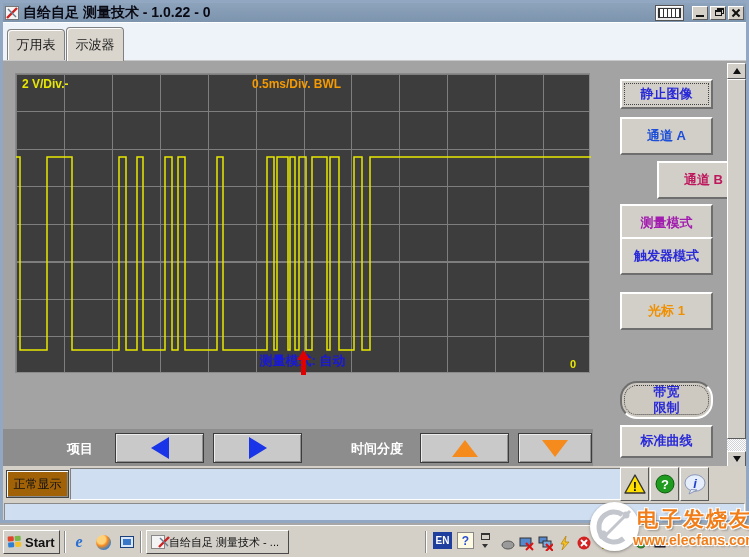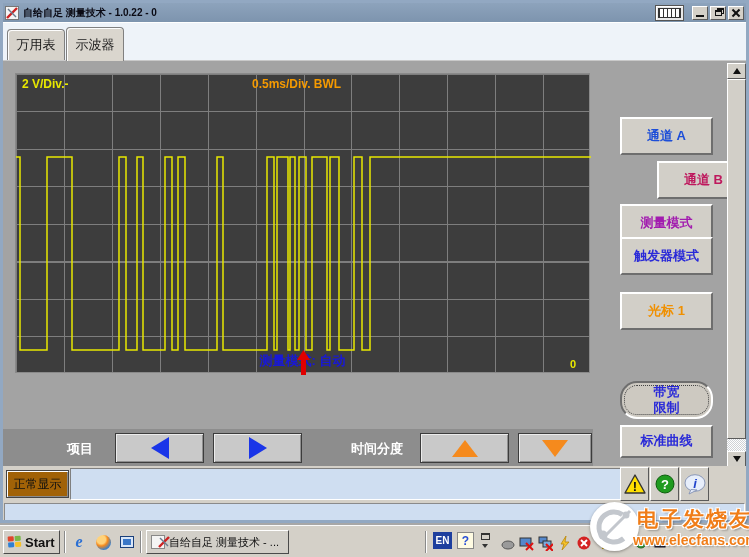--- a/index.html
+++ b/index.html
@@ -7,21 +7,21 @@
     font-family:"Liberation Sans",sans-serif;background:#d4d0c8;}
   .screen *{box-sizing:border-box;position:absolute;}
 
   
   .win-border{left:0;top:0;width:749px;height:523px;border:3px solid #92a8c2;pointer-events:none;z-index:5;}
   .titlebar{left:3px;top:3px;width:743px;height:19px;
     background:linear-gradient(to bottom,#8da3bc,#7d94ae);display:flex;align-items:center;padding:0 2px;z-index:6;}
   .titlebar>*{position:static;}
   .app-icon{width:14px;height:14px;background:#f4f4f4;border:1px solid #777;margin-right:4px;flex:none;}
   .app-icon svg{display:block;}
-  .title-text{font-size:10px;font-weight:bold;color:#0a0a14;white-space:nowrap;flex:1;}
+  .title-text{font-size:14px;font-weight:bold;color:#0a0a14;white-space:nowrap;flex:1;}
   .kbd-btn{width:29px;height:16px;background:#e9e9e9;border:1px solid #555;box-shadow:inset 1px 1px 0 #fff;
     display:flex;align-items:center;justify-content:center;margin-right:6px;flex:none;}
   .kbd-grid{position:static;width:23px;height:10px;border:1px solid #333;
     background:repeating-linear-gradient(to right,#333 0 1px,#fff 1px 4px),#fff;}
   .wbtn{width:16px;height:14px;background:#d4d0c8;border:1px solid;border-color:#fff #5a5a5a #5a5a5a #fff;
     margin-left:2px;flex:none;position:relative;}
   .glyph-min{left:3px;bottom:2px;width:8px;height:2px;background:#111;}
   .glyph-res{left:4px;top:3px;width:7px;height:6px;border:1px solid #111;border-top-width:2px;background:#d4d0c8;}
   .glyph-res2{left:6px;top:1px;width:7px;height:6px;border:1px solid #111;border-top-width:2px;}
   .glyph-x1,.glyph-x2{left:2px;top:5px;width:10px;height:2px;background:#111;}
@@ -194,20 +194,21 @@
       </svg>
       <span class="volts">2 V/Div.-</span>
       <span class="timebase">0.5ms/Div. BWL</span>
       <span class="scope-status">测量模式: 自动</span>
       <svg class="marker" width="15" height="26" viewBox="0 0 15 26">
         <polygon points="7.5,0 14,10 10,10 10,25 5,25 5,10 1,10" fill="#e00000"></polygon>
       </svg>
       <span class="zero">0</span>
     </div>
 
+    <button class="rbtn rb1 focused" style="color: rgb(42, 42, 216);">静止图像</button>
     <button class="rbtn rb2" style="color: #1d4ed8;">通道 A</button>
     <button class="rbtn rb3" style="color: #be185d; margin-left: 37px;">通道 B</button>
     <button class="rbtn rb4" style="color: #a21caf;">测量模式</button>
     <button class="rbtn rb5" style="color: rgb(42, 42, 216);">触发器模式</button>
     <button class="rbtn rb6" style="color: rgb(240, 144, 0);">光标 1</button>
     <button class="rbtn rb8 pressed" style="color: rgb(42, 42, 216); border-radius: 17px;">带宽
 限制</button>
     <button class="rbtn rb9" style="color: rgb(42, 42, 216);">标准曲线</button>
 
     <div class="bottom-strip">

